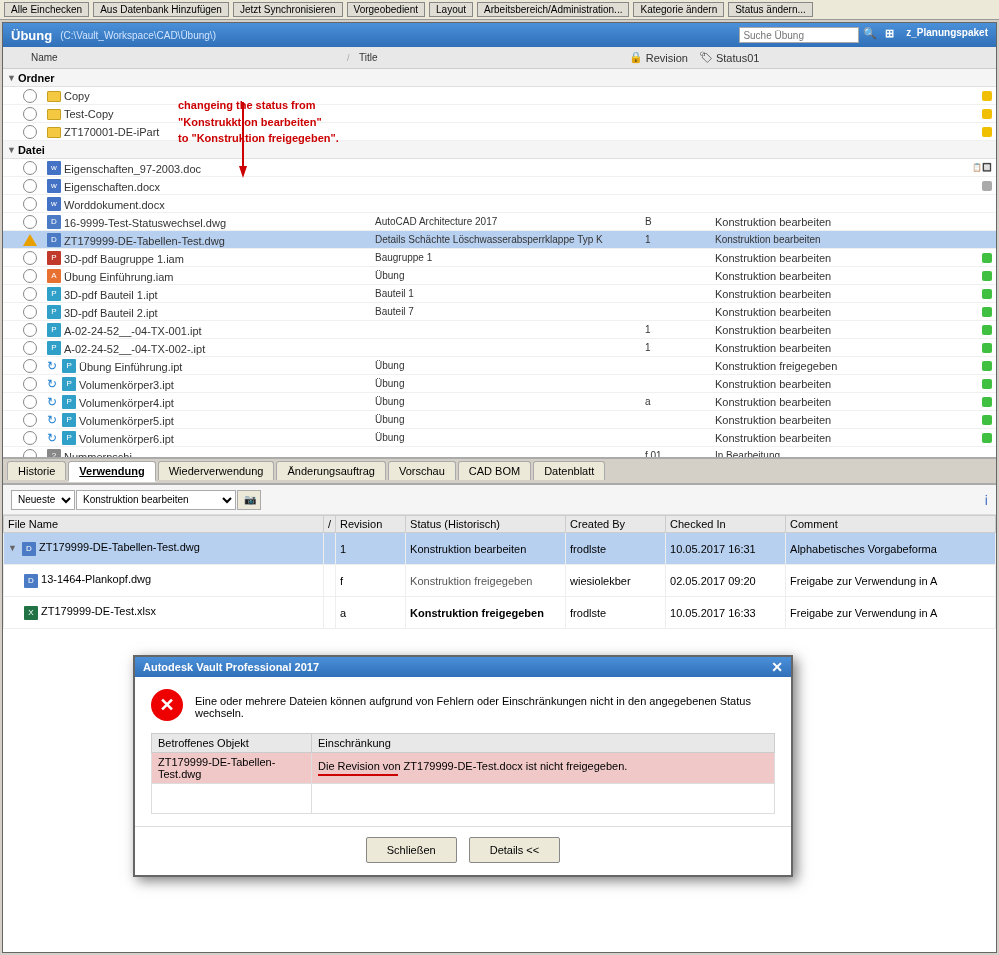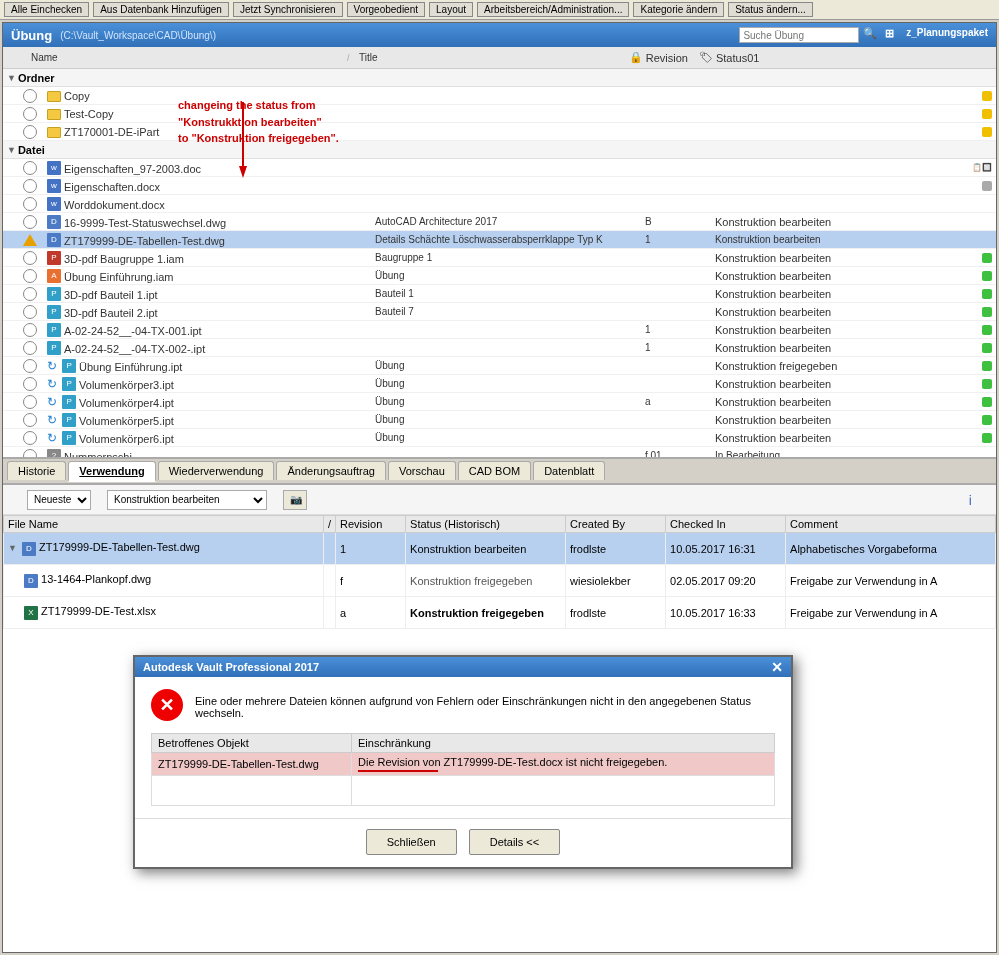--- a/index.html
+++ b/index.html
@@ -163,22 +163,22 @@
       flex: 1;
       background: #fff;
       overflow: hidden;
       position: relative;
     }
 
     
     .filter-bar {
       display: flex;
       align-items: center;
-      padding: 4px 24px;
-      gap: 16px;
+      padding: 4px 8px;
+      gap: 1px;
       background: #f5f5f5;
       border-bottom: 1px solid #ddd;
       height: 30px;
     }
     .filter-select {
       height: 20px;
       font-size: 10px;
       border: 1px solid #aaa;
       background: #fff;
       padding: 0 2px;
@@ -805,21 +805,21 @@
           <span class="dialog-close">✕</span>
         </div>
         <div class="dialog-body">
           <div class="dialog-message">
             <div class="error-icon">✕</div>
             <div style="font-size:11px; padding-top:6px;">Eine oder mehrere Dateien können aufgrund von Fehlern oder Einschränkungen nicht in den angegebenen Status wechseln.</div>
           </div>
           <table class="dialog-table">
             <thead>
               <tr>
-                <th style="width:200px;">Betroffenes Objekt</th>
+                <th style="width:160px;">Betroffenes Objekt</th>
                 <th>Einschränkung</th>
               </tr>
             </thead>
             <tbody>
               <tr class="row-error">
                 <td>
                   <span>ZT179999-DE-Tabellen-Test.dwg</span>
                 </td>
                 <td>
                   <span>Die Revision von ZT179999-DE-Test.docx ist nicht freigegeben.</span>

